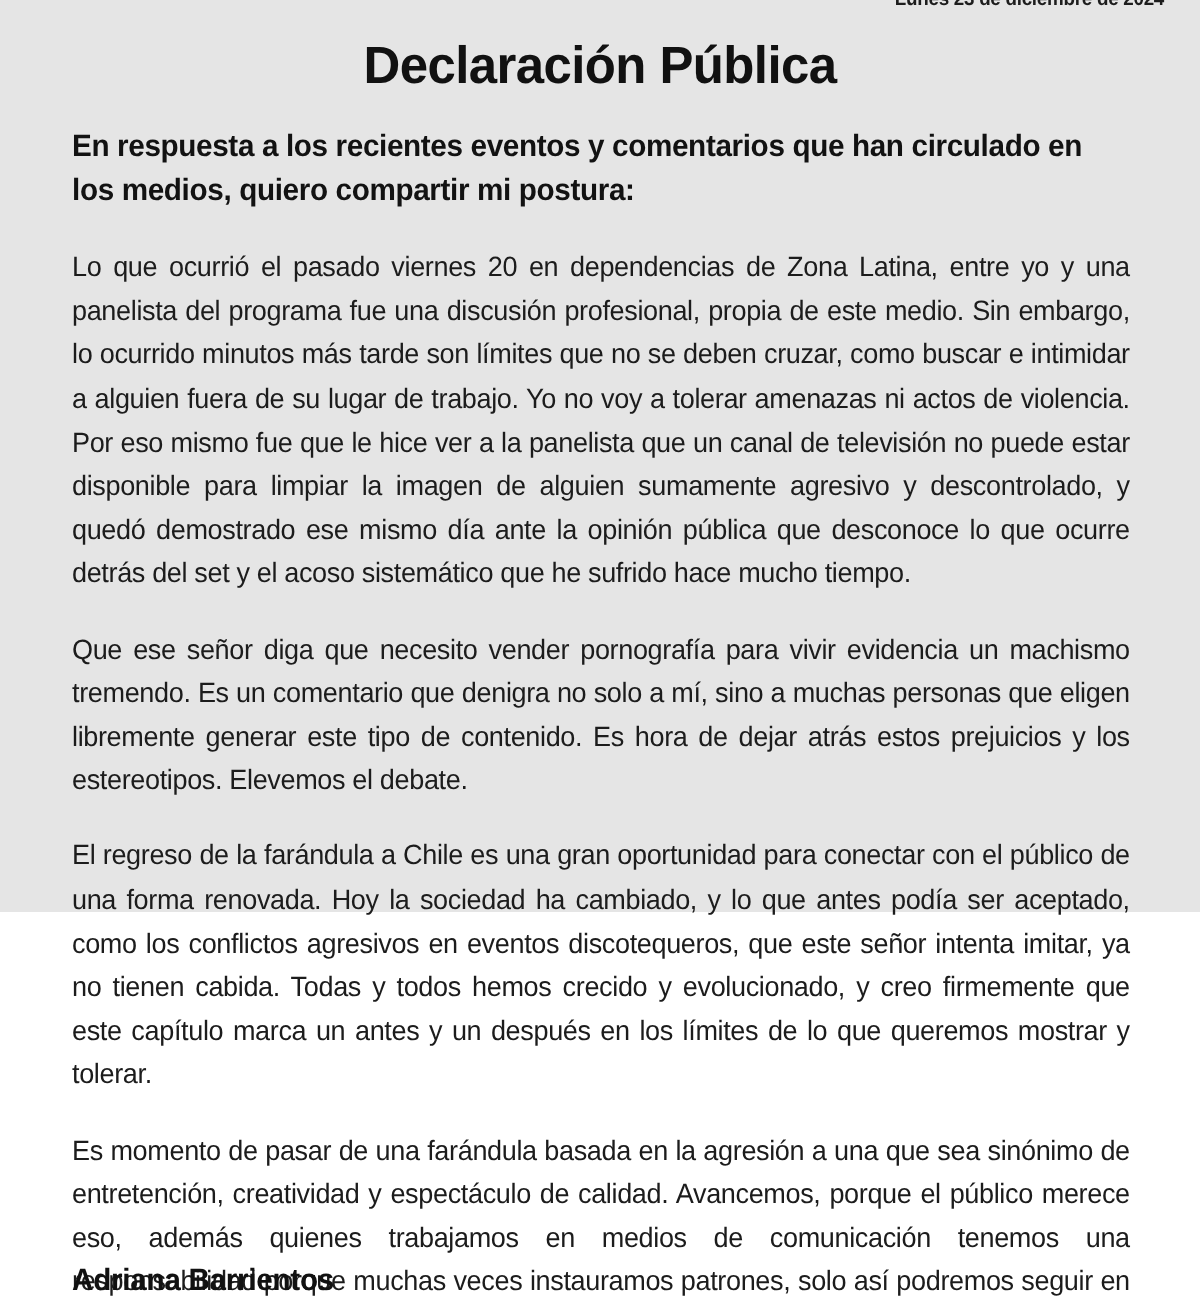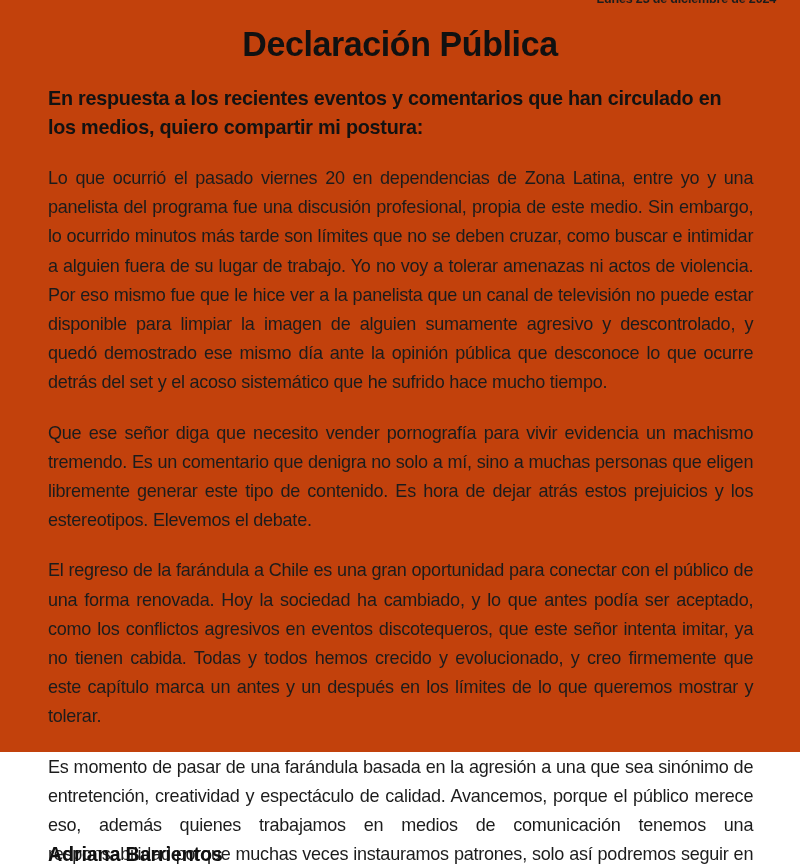--- a/index.html
+++ b/index.html
@@ -12,23 +12,23 @@
     background: #ffffff;
     font-family: "Liberation Sans", "DejaVu Sans", sans-serif;
     color: #1a1a1a;
     overflow: hidden;
     position: relative;
   }
 
   .page {
     position: relative;
     width: 800px;
-    height: 752px;
+    height: 608px;
     box-sizing: border-box;
-    background: #c2410c;
+    background: #e5e5e5;
   }
 
   
   .date-clip {
     position: absolute;
     top: 0;
     left: 0;
     width: 800px;
     height: 9px;
     overflow: hidden;

